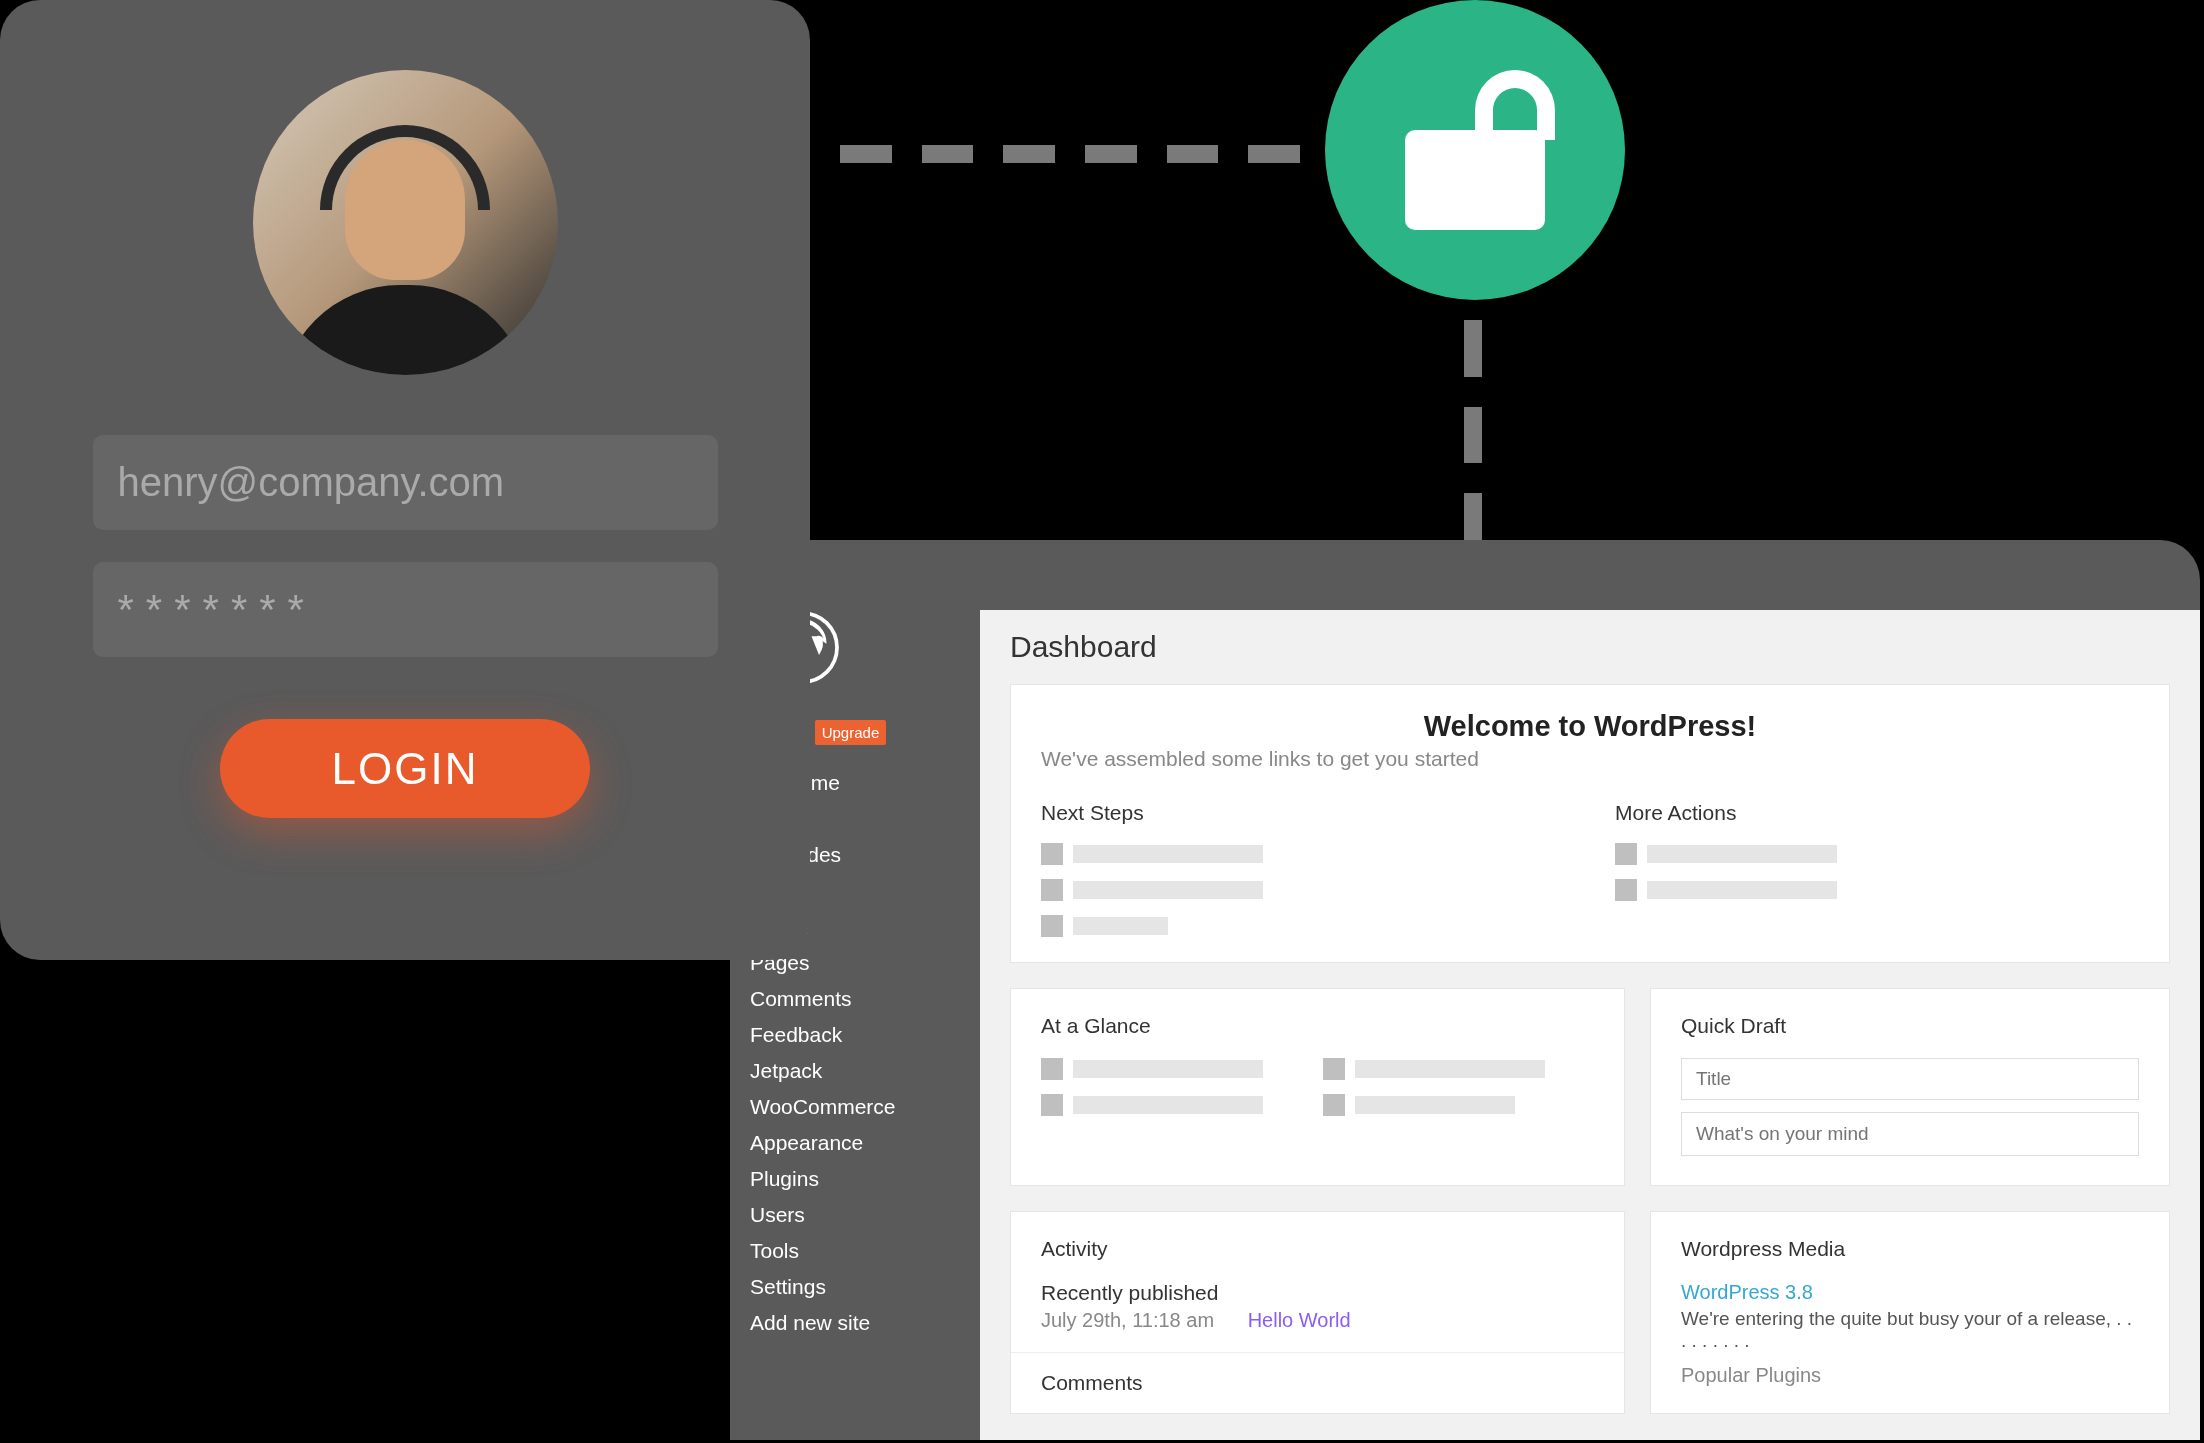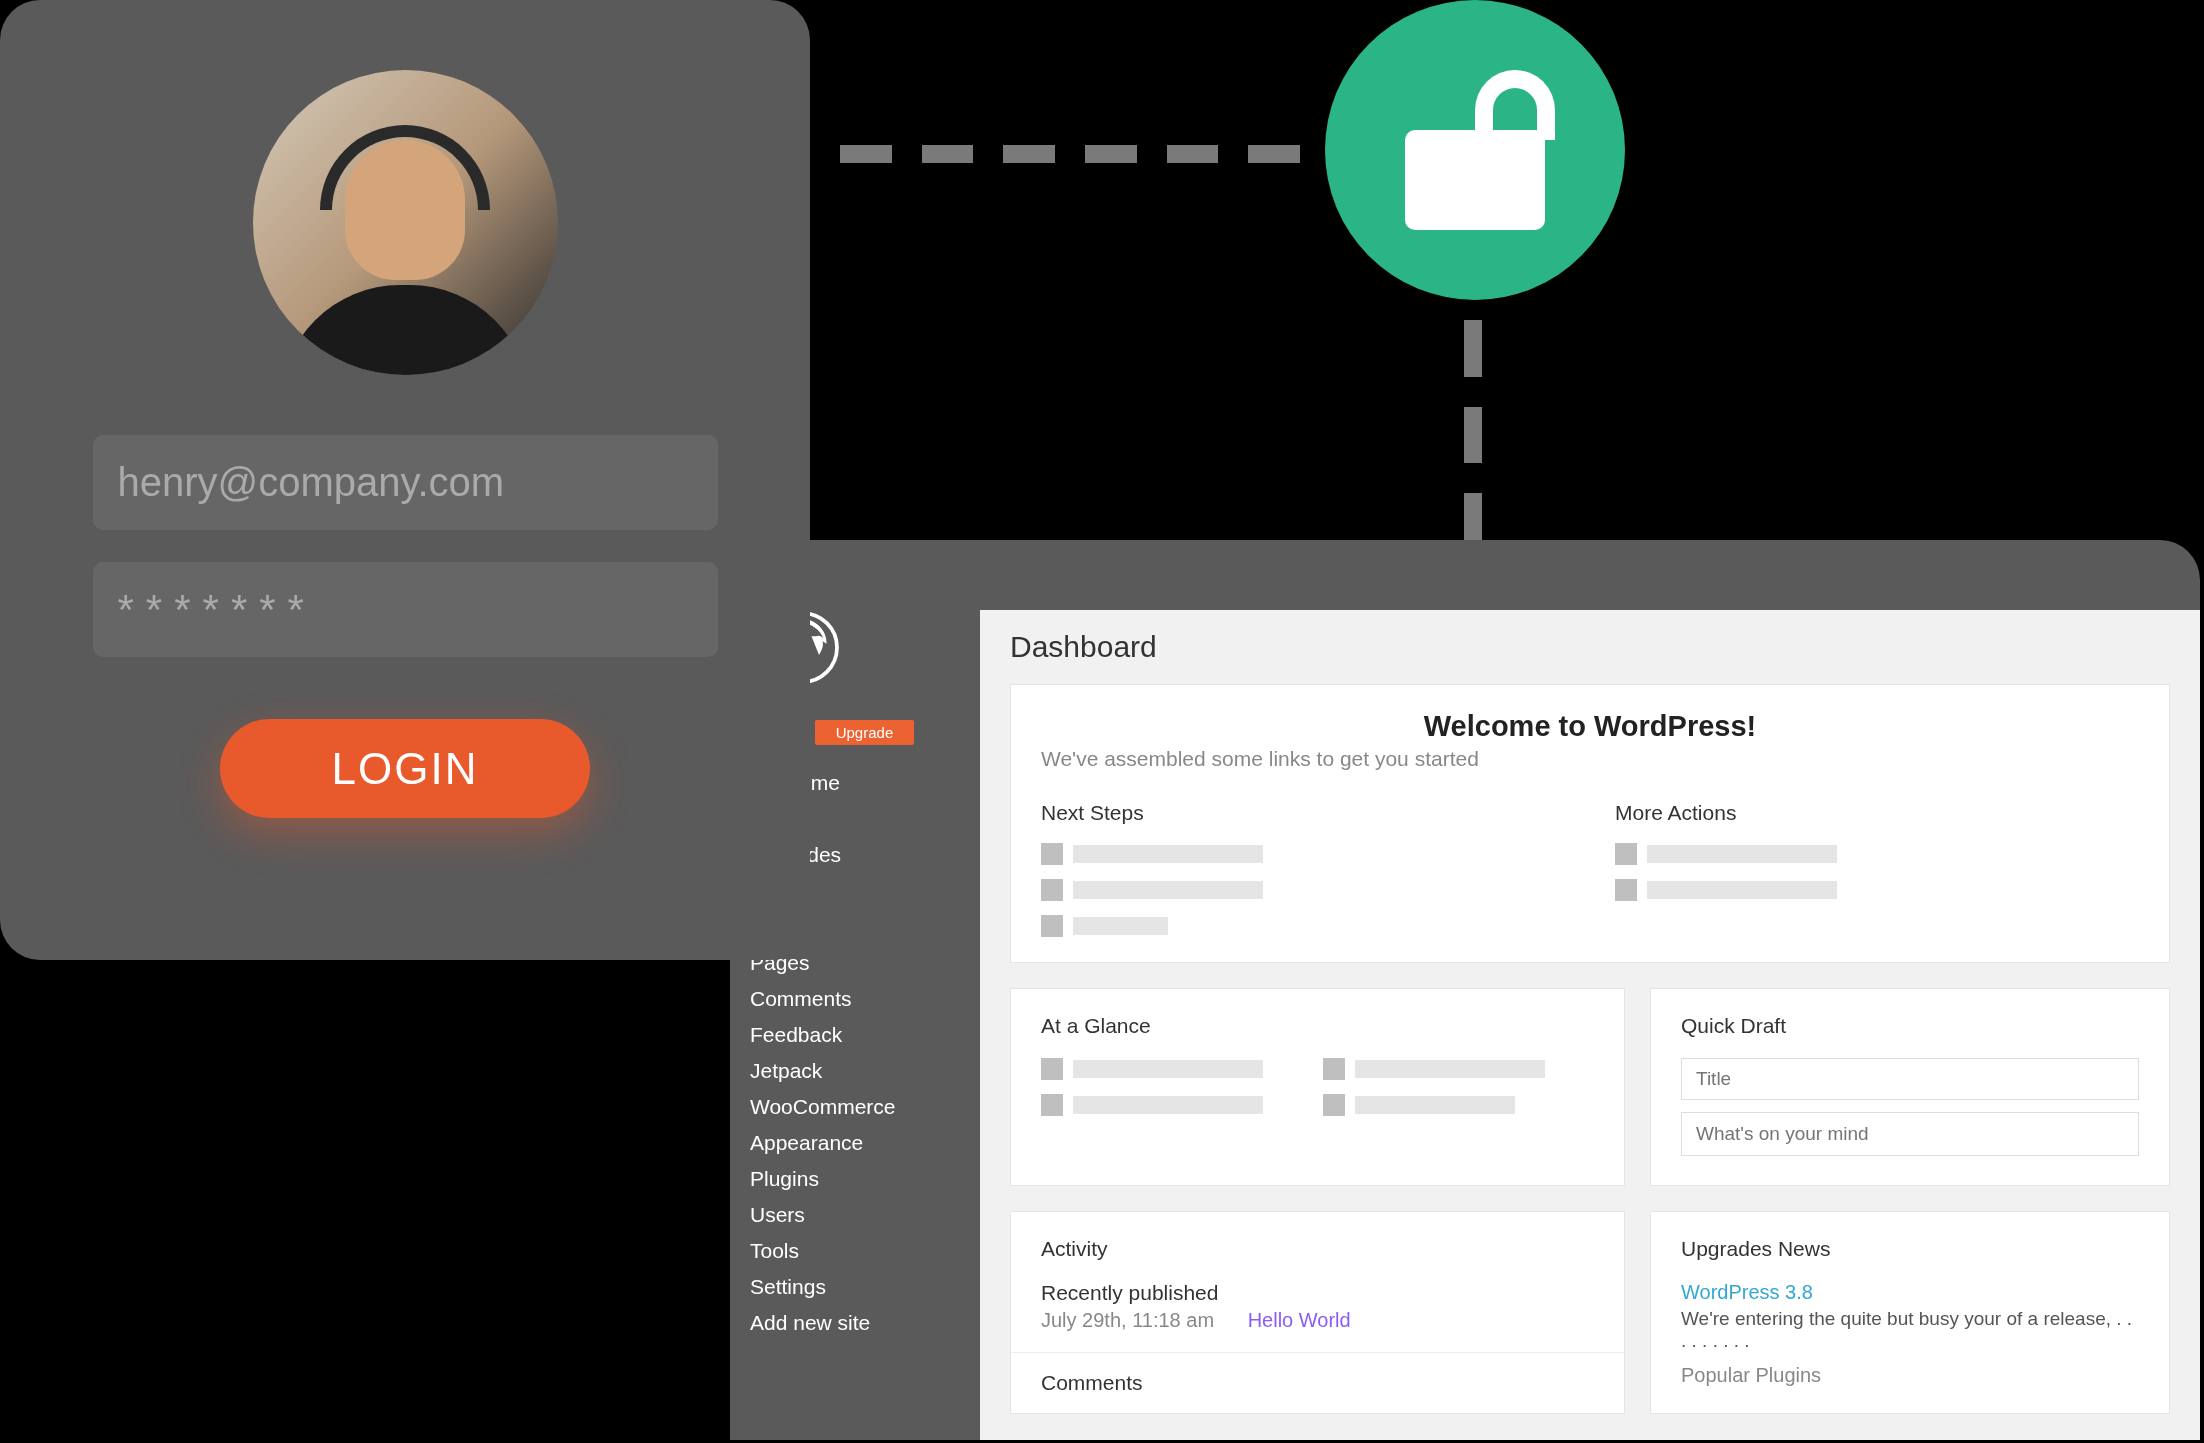--- a/index.html
+++ b/index.html
@@ -216,21 +216,21 @@
     .plan-tag {
       font-size: 15px;
       padding: 4px 10px;
       background: #fff;
       color: #777;
       border-radius: 2px;
     }
     .plan-tag.upgrade {
       background: #ec6230;
       color: #fff;
-      padding: 4px 21px;
+      padding: 4px 7px;
     }
     .sidebar-nav {
       list-style: none;
     }
     .sidebar-nav li {
       padding: 6px 0;
       cursor: pointer;
     }
     
     
@@ -534,21 +534,21 @@
         <div class="panel">
           <div class="panel-title">Activity</div>
           <div class="activity-line1">Recently published</div>
           <div class="activity-line2">
             <span>July 29th, 11:18 am</span>
             <span class="activity-link">Hello World</span>
           </div>
           <div class="comments-section">Comments</div>
         </div>
         <div class="panel narrow">
-          <div class="panel-title">Upgrades News</div>
+          <div class="panel-title">Wordpress Media</div>
           <div class="news-link">WordPress 3.8</div>
           <div class="news-line">We're entering the quite but busy your of a release, . . . . . . . . .</div>
           <div class="news-footer">Popular Plugins</div>
         </div>
       </div>
     </main>
   </div>
 </div>
 
 </body></html>

